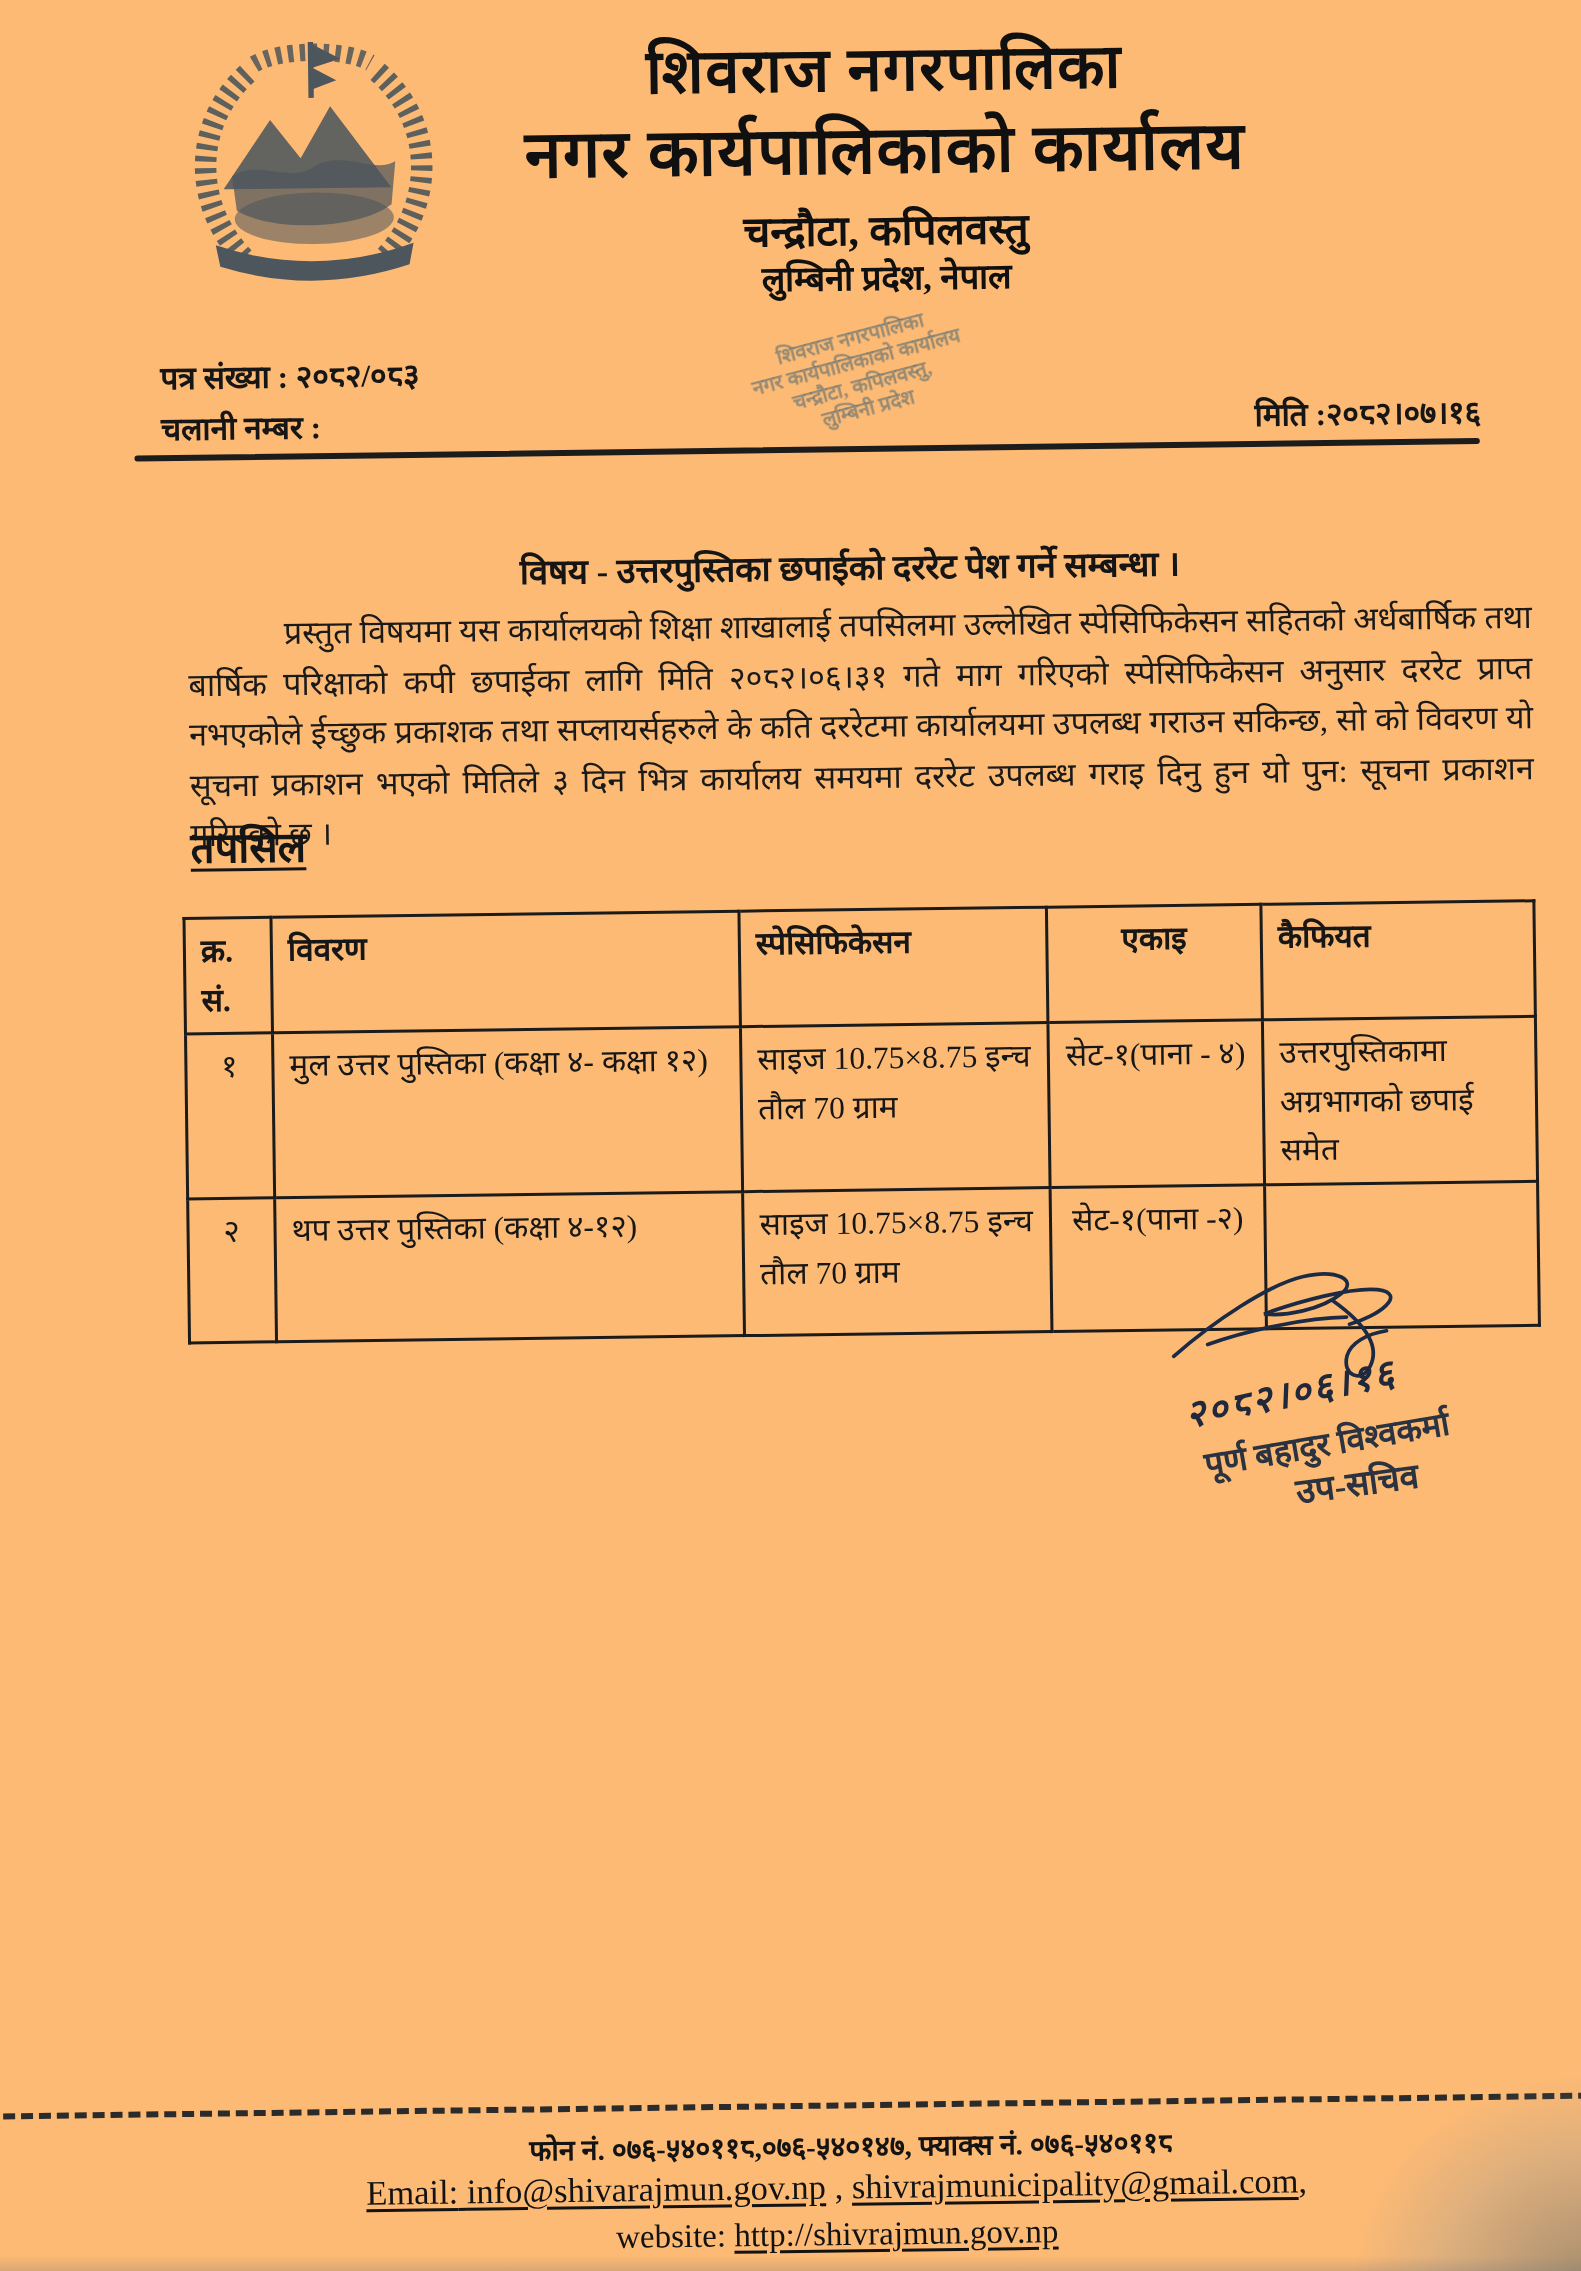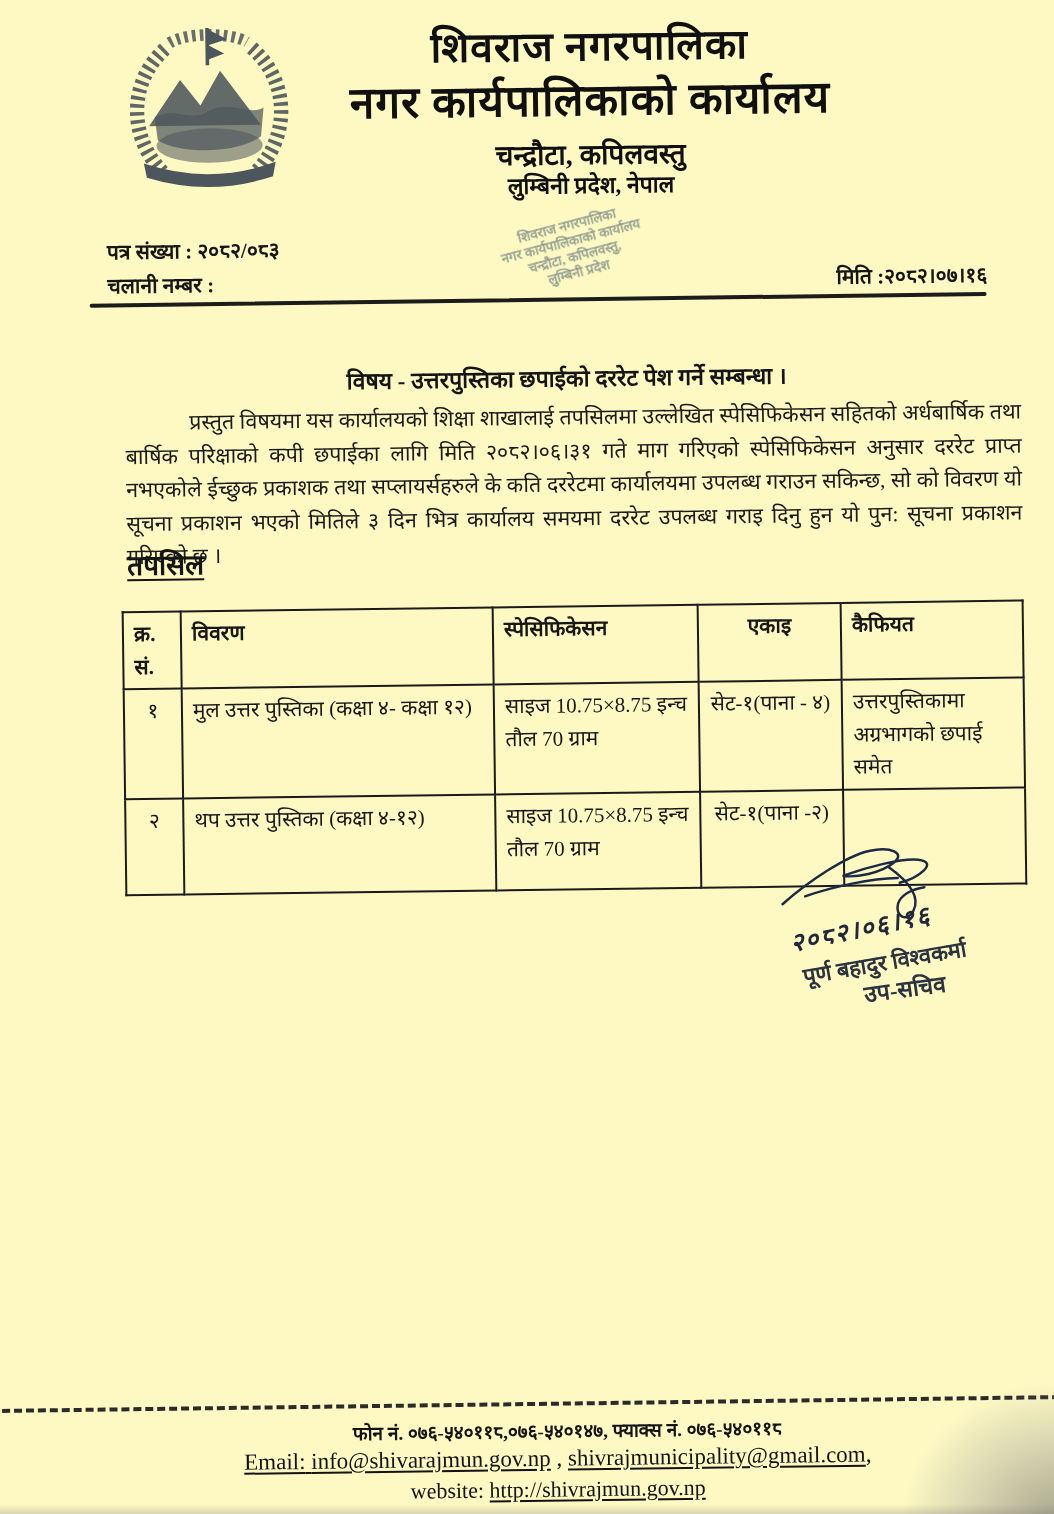--- a/index.html
+++ b/index.html
@@ -1,18 +1,18 @@
 <!DOCTYPE html>
 <html lang="ne"><head>
 <meta charset="utf-8">
 <style>
   html,body{margin:0;padding:0;background:#e9e9e7;}
   .sheet{
     position:relative;width:1054px;height:1514px;margin:0 auto;
-    background:#fef9c3;overflow:hidden;
+    background:#fdba74;overflow:hidden;
     font-family:"Liberation Serif","DejaVu Serif",serif;
     color:#1f1f1f;
   }
   .tilt{position:absolute;inset:0;transform:rotate(-0.75deg);transform-origin:50% 42%;}
 
   
   .emblem{position:absolute;left:130px;top:16px;width:172px;height:182px;}
   .header-text{position:absolute;left:190px;right:50px;top:22px;text-align:center;color:#101010;}
   .h-muni{font-size:41px;font-weight:700;letter-spacing:1px;line-height:1.25;}
   .h-office{font-size:44px;font-weight:700;letter-spacing:1px;line-height:1.3;}

